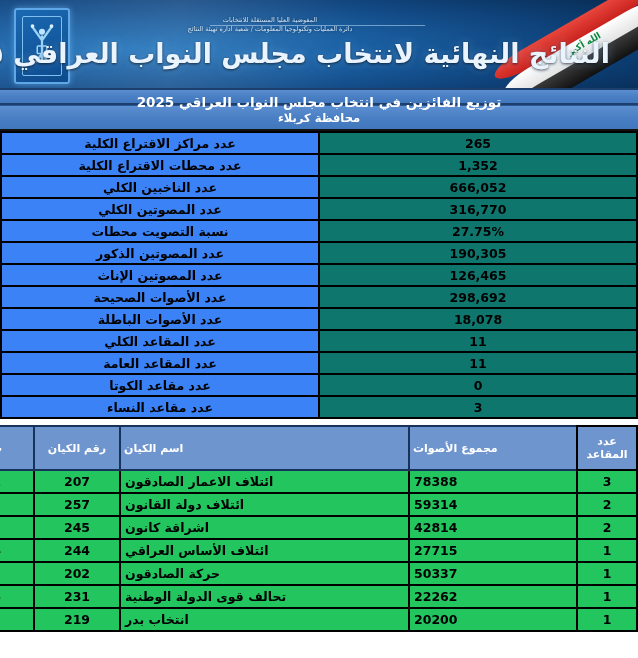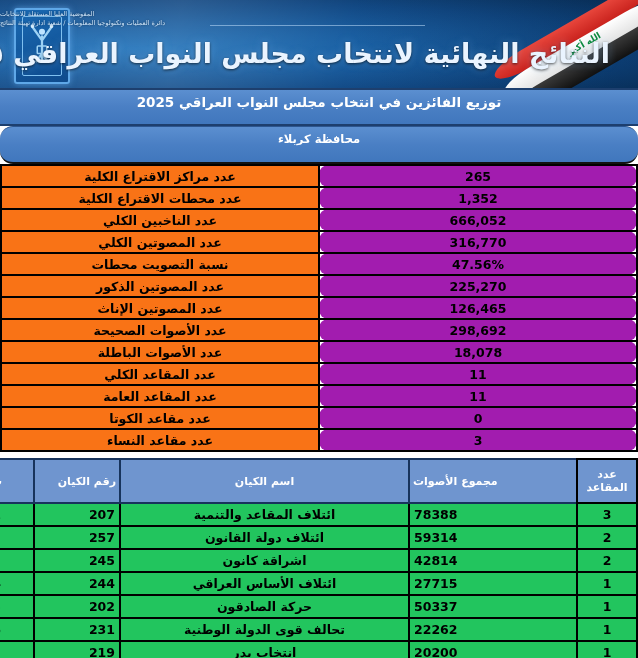--- a/index.html
+++ b/index.html
@@ -42,24 +42,24 @@
   }
   .logo-inner {
     position: absolute;
     left: 6px; top: 6px; right: 6px; bottom: 6px;
     border: 1px solid #7fc0f0;
     border-radius: 2px;
   }
 
   .commission-text {
     position: absolute;
-    top: 10px;
+    top: 16px;
     left: 0;
     width: 540px;
-    text-align: left;
+    text-align: center;
     color: #cfe6fb;
     font-size: 6.5px;
     line-height: 9px;
     letter-spacing: 0.2px;
     text-shadow: 0 0 2px rgba(0,0,0,0.5);
   }
   .commission-rule {
     position: absolute;
     top: 25px;
     left: 210px;
@@ -116,53 +116,51 @@
   .title-bar {
     width: 638px;
     box-sizing: border-box;
     background: linear-gradient(180deg, #5b8fd0 0%, #4a7fc4 50%, #4077bd 100%);
     color: #ffffff;
     font-weight: bold;
     text-align: center;
     border-top: 2px solid #1d3f6e;
     border-bottom: 2px solid #1d3f6e;
   }
-  .title-bar.primary { height: 38px; line-height: 24px; font-size: 13.5px; }
+  .title-bar.primary { height: 17px; line-height: 24px; font-size: 13.5px; }
   .title-bar.secondary {
-    height: 38px; line-height: 24px; font-size: 11.5px;
+    height: 26px; line-height: 24px; font-size: 11.5px;
     border-top: 1px solid #2c5690;
     border-bottom: 2px solid #111111;
-    border-radius: 13px;
   }
 
   
   table {
     border-collapse: collapse;
     width: 638px;
     table-layout: fixed;
   }
   .stats-table td {
     border: 2px solid #000000;
     height: 20px;
     padding: 0 6px;
     font-size: 12.5px;
     font-weight: bold;
     color: #000000;
   }
   .stats-label {
-    background: #f97316;
+    background: #3b82f6;
     text-align: center;
     direction: rtl;
   }
   .stats-value {
-    background: #a21caf;
+    background: #0f766e;
     text-align: center;
     direction: ltr;
     font-size: 13.5px;
-    border-radius: 9px;
   }
 
   .gap-strip {
     width: 638px;
     height: 6px;
     background: #ffffff;
   }
 
   
   .entities-table th {
@@ -182,22 +180,22 @@
     border: 2px solid #000000;
     height: 21px;
     font-size: 12.5px;
     font-weight: bold;
     color: #000000;
     background: #22c55e;
     padding: 0 4px;
   }
   .c-seats { width: 52px; text-align: center; direction: ltr; }
   .c-votes { width: 160px; text-align: left; direction: ltr; }
-  .c-name  { width: 281px; text-align: center; direction: rtl; margin-left: 8px; }
-  .c-num   { width: 78px;  text-align: right; direction: ltr; }
+  .c-name  { width: 281px; text-align: left; direction: rtl; margin-left: 8px; }
+  .c-num   { width: 78px;  text-align: center; direction: ltr; }
   .c-idx   { width: 67px;  text-align: center; direction: ltr; }
 </style>
 </head>
 <body>
 
 <div class="banner">
   <div class="banner-sheen"></div>
 
   <div class="logo-box">
     <div class="logo-inner">
@@ -242,25 +240,25 @@
     </tr>
     <tr>
       <td class="stats-value">666,052</td>
       <td class="stats-label">عدد الناخبين الكلي</td>
     </tr>
     <tr>
       <td class="stats-value">316,770</td>
       <td class="stats-label">عدد المصوتين الكلي</td>
     </tr>
     <tr>
-      <td class="stats-value">47.56%</td>
+      <td class="stats-value">27.75%</td>
       <td class="stats-label">نسبة التصويت محطات</td>
     </tr>
     <tr>
-      <td class="stats-value">225,270</td>
+      <td class="stats-value">190,305</td>
       <td class="stats-label">عدد المصوتين الذكور</td>
     </tr>
     <tr>
       <td class="stats-value">126,465</td>
       <td class="stats-label">عدد المصوتين الإناث</td>
     </tr>
     <tr>
       <td class="stats-value">298,692</td>
       <td class="stats-label">عدد الأصوات الصحيحة</td>
     </tr>
@@ -296,21 +294,21 @@
       <th class="c-votes inner-head">مجموع الأصوات</th>
       <th class="c-name inner-head">اسم الكيان</th>
       <th class="c-num inner-head">رقم الكيان</th>
       <th class="c-idx inner-head">ت</th>
     </tr>
   </thead>
   <tbody>
     <tr>
       <td class="c-seats">3</td>
       <td class="c-votes">78388</td>
-      <td class="c-name">ائتلاف المقاعد والتنمية</td>
+      <td class="c-name">ائتلاف الاعمار الصادقون</td>
       <td class="c-num">207</td>
       <td class="c-idx">1</td>
     </tr>
     <tr>
       <td class="c-seats">2</td>
       <td class="c-votes">59314</td>
       <td class="c-name">ائتلاف دولة القانون</td>
       <td class="c-num">257</td>
       <td class="c-idx">2</td>
     </tr>

